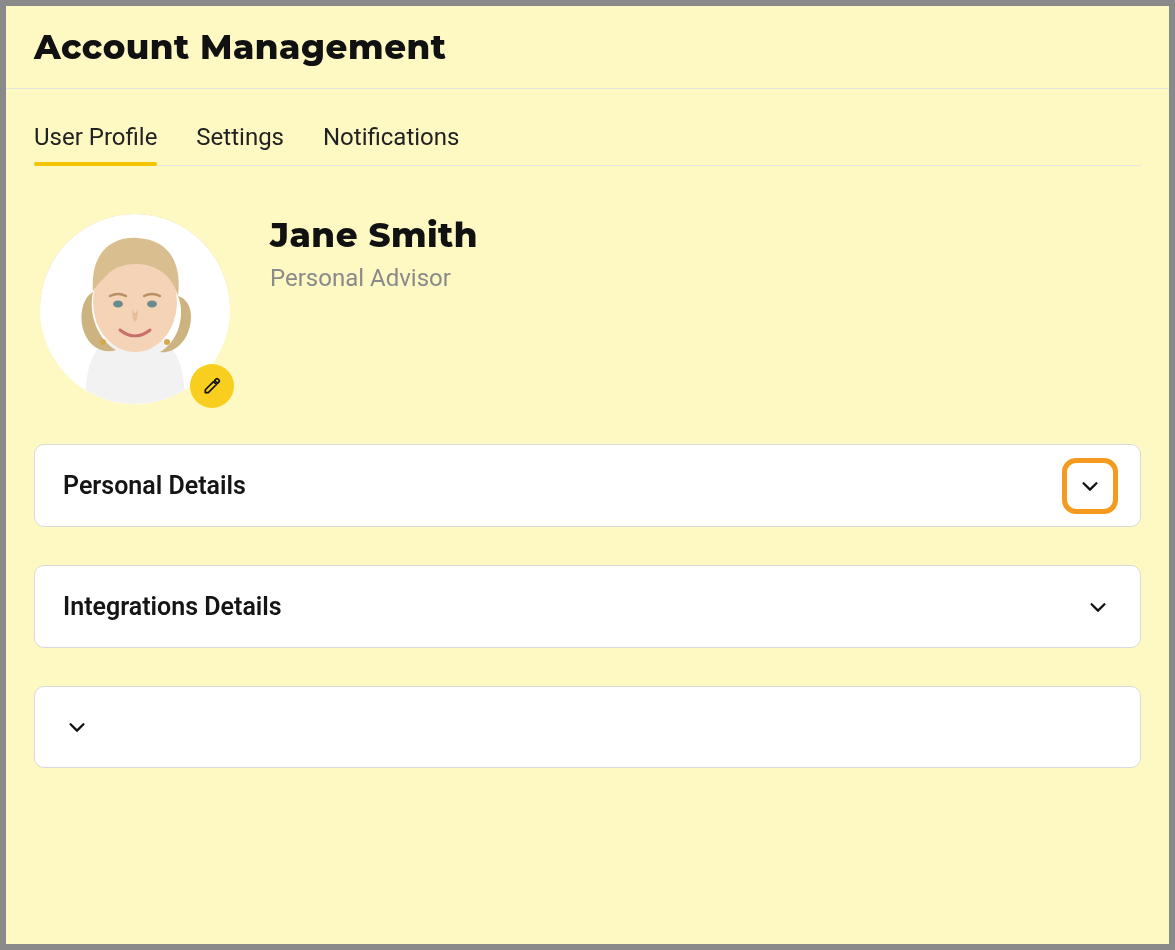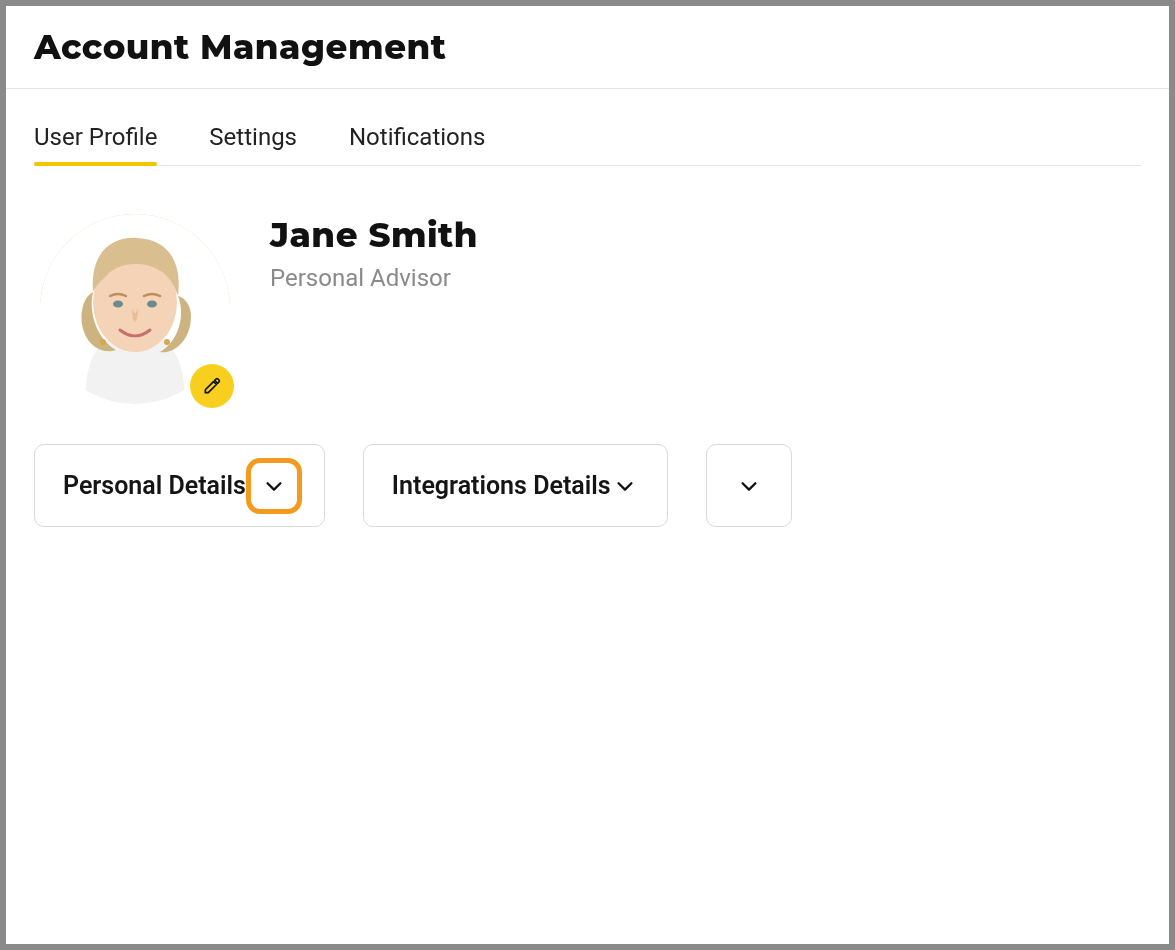--- a/index.html
+++ b/index.html
@@ -3,42 +3,42 @@
 <meta charset="utf-8">
 <style>
   * { box-sizing: border-box; margin: 0; padding: 0; }
   html, body { width: 1175px; height: 950px; }
   body {
     background: #8a8a8a;
     font-family: -apple-system, BlinkMacSystemFont, "Segoe UI", Roboto, "Helvetica Neue", Arial, sans-serif;
     padding: 6px;
   }
   .window {
-    background: #ffffff;
+    background: #fef9c3;
     width: 100%;
     height: 100%;
     overflow: hidden;
   }
   .header {
     padding: 20px 28px 20px 28px;
     border-bottom: 1px solid #e5e5e5;
   }
   .header h1 {
     font-size: 34px;
     font-weight: 800;
     letter-spacing: 0.5px;
     color: #111;
     font-family: "Montserrat", "Segoe UI", Arial, sans-serif;
   }
   .content {
     padding: 28px 28px 0 28px;
   }
   .tabs {
     display: flex;
-    gap: 52px;
+    gap: 39px;
     border-bottom: 1px solid #e5e5e5;
   }
   .tab {
     font-size: 24px;
     color: #222;
     padding: 6px 0 14px 0;
     cursor: pointer;
     position: relative;
   }
   .tab.active::after {
@@ -94,21 +94,21 @@
     color: #111;
     font-family: "Montserrat", "Segoe UI", Arial, sans-serif;
     margin-bottom: 8px;
   }
   .profile-text .role {
     font-size: 24px;
     color: #8a8a8a;
   }
   .sections {
     display: flex;
-    flex-direction: row;
+    flex-direction: column;
     gap: 38px;
   }
   .section {
     border: 1px solid #d9d9d9;
     border-radius: 10px;
     padding: 26px 28px;
     display: flex;
     align-items: center;
     justify-content: space-between;
     cursor: pointer;

